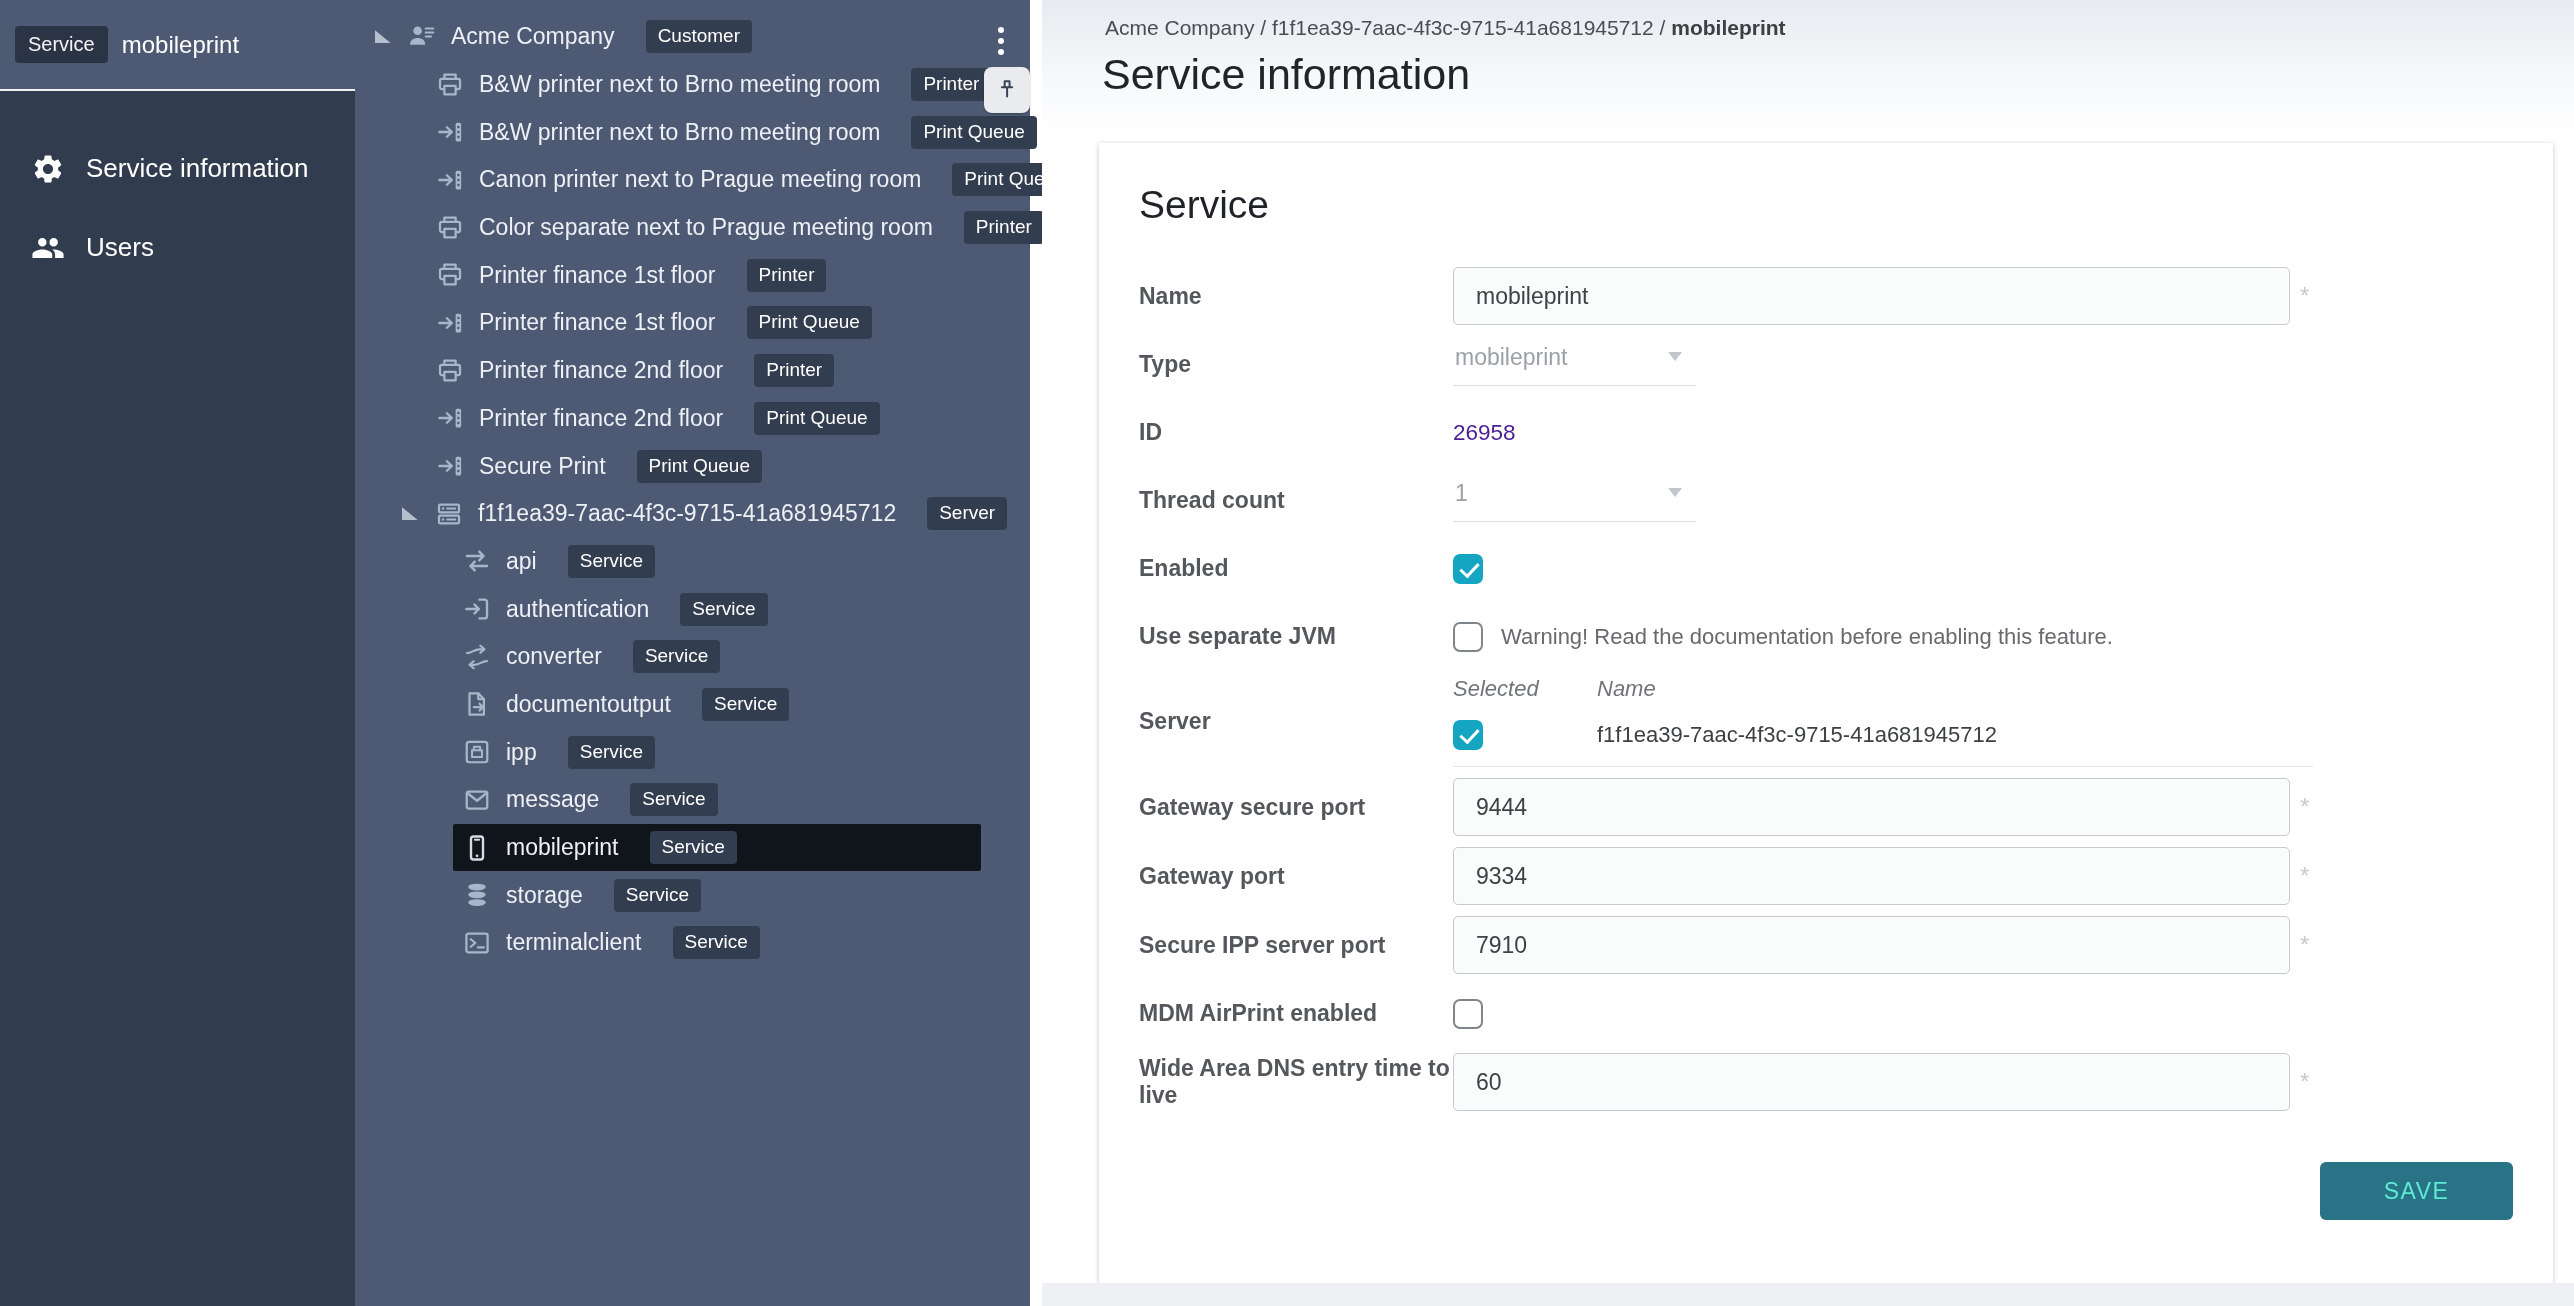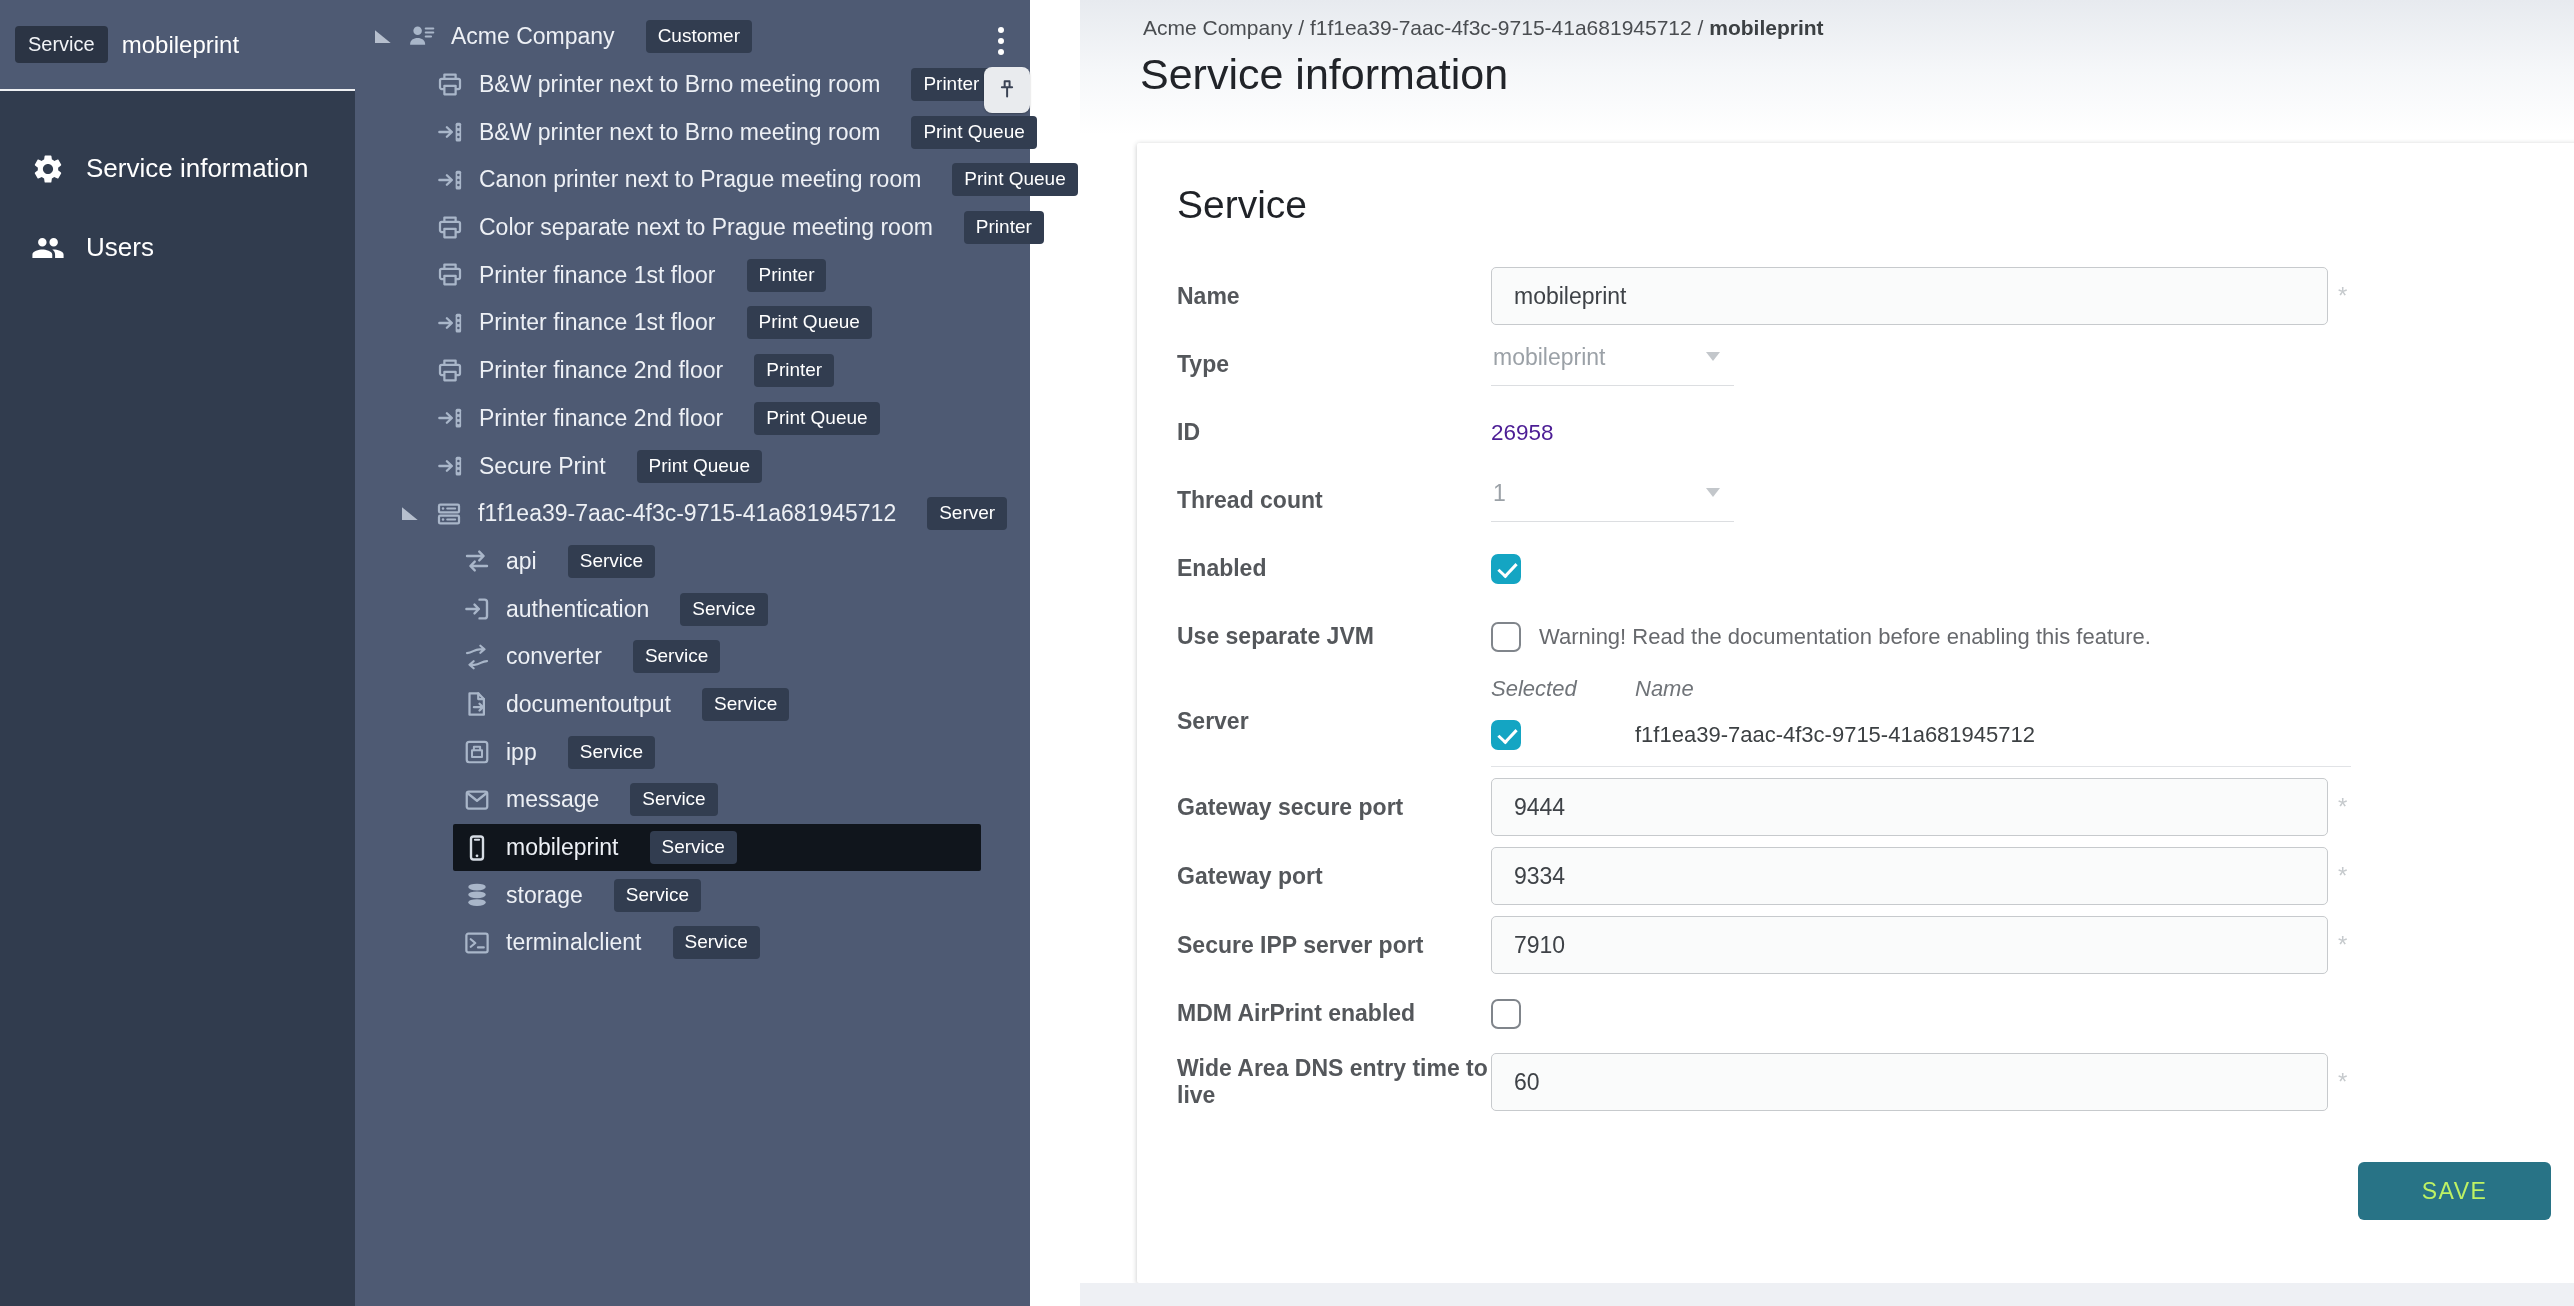--- a/index.html
+++ b/index.html
@@ -33,21 +33,21 @@
   .trow.selected{background:var(--selected-row-bg); margin-left:98px; padding-left:9px; width:528px; border-radius:2px;}
   .trow.selected .ti{color:#d6dce4;}
   .kebab{position:absolute; top:18px; right:14px; width:30px; height:46px; display:flex; flex-direction:column;
     align-items:center; justify-content:center; gap:5px; cursor:pointer;}
   .kebab i{width:6px; height:6px; border-radius:50%; background:#fff;}
   .pinbtn{position:absolute; top:67px; right:0px; width:46px; height:46px; background:#e9ebee; border-radius:8px;
     display:flex; align-items:center; justify-content:center; cursor:pointer; box-shadow:0 1px 2px rgba(0,0,0,.25);}
   .pinbtn svg{width:28px; height:28px; color:#3a4254;}
 
   
-  .main{position:absolute; left:1080px; top:0; right:0; height:100%;
+  .main{position:absolute; left:1042px; top:0; right:0; height:100%;
     background:linear-gradient(180deg,#e7eaef 0px,#f5f7f9 70px,#ffffff 135px);}
   .main .bottomband{position:absolute; left:0; right:0; bottom:0; height:23px; background:#eef0f4;}
   .breadcrumb{position:absolute; left:63px; top:16px; font-size:21px; color:#4a4d51;}
   .breadcrumb .sep{white-space:pre;}
   .breadcrumb .last{font-weight:bold; color:#3c4043;}
   .page-title{position:absolute; left:60px; top:50px; font-size:43px; color:#212429; font-weight:400;}
 
   .card{position:absolute; left:57px; top:143px; width:1454px; height:1140px; background:#fff;
     box-shadow:0 1px 5px rgba(60,64,67,.3); border-radius:2px; padding:28px 40px 0 40px; display:flex; flex-direction:column;}
   .card-heading{font-size:39px; color:#1f2227; font-weight:400; margin:12px 0 40px 0;}
@@ -75,21 +75,21 @@
     border-right:3px solid #fff; border-bottom:3px solid #fff; transform:rotate(43deg);}
   .warn{font-size:22px; color:#67696d; margin-left:18px;}
 
   .frow.server{align-items:center;}
   .srv-grid{display:grid; grid-template-columns:144px 1fr; row-gap:18px; width:860px;
     border-bottom:1.5px solid #e1e3e6; padding-bottom:16px;}
   .srv-h{font-size:22px; font-style:italic; color:#707479;}
   .srv-name{font-size:22px; color:#3c4043; align-self:center;}
 
   .saverow{display:flex; justify-content:flex-end; margin-top:40px;}
-  .savebtn{width:193px; height:58px; background:var(--save-button); color:#bef264; border:none; border-radius:6px;
+  .savebtn{width:193px; height:58px; background:var(--save-button); color:#5eead4; border:none; border-radius:6px;
     font-family:inherit; font-size:23px; font-weight:500; letter-spacing:1.5px; cursor:pointer;}
   svg{stroke-linecap:round; stroke-linejoin:round;}
 </style>
 </head>
 <body>
 
 <svg width="0" height="0" style="position:absolute">
   <defs>
     <symbol id="i-customer" viewBox="0 0 24 24">
       <circle cx="8.5" cy="7" r="3.4" fill="currentColor"></circle>

